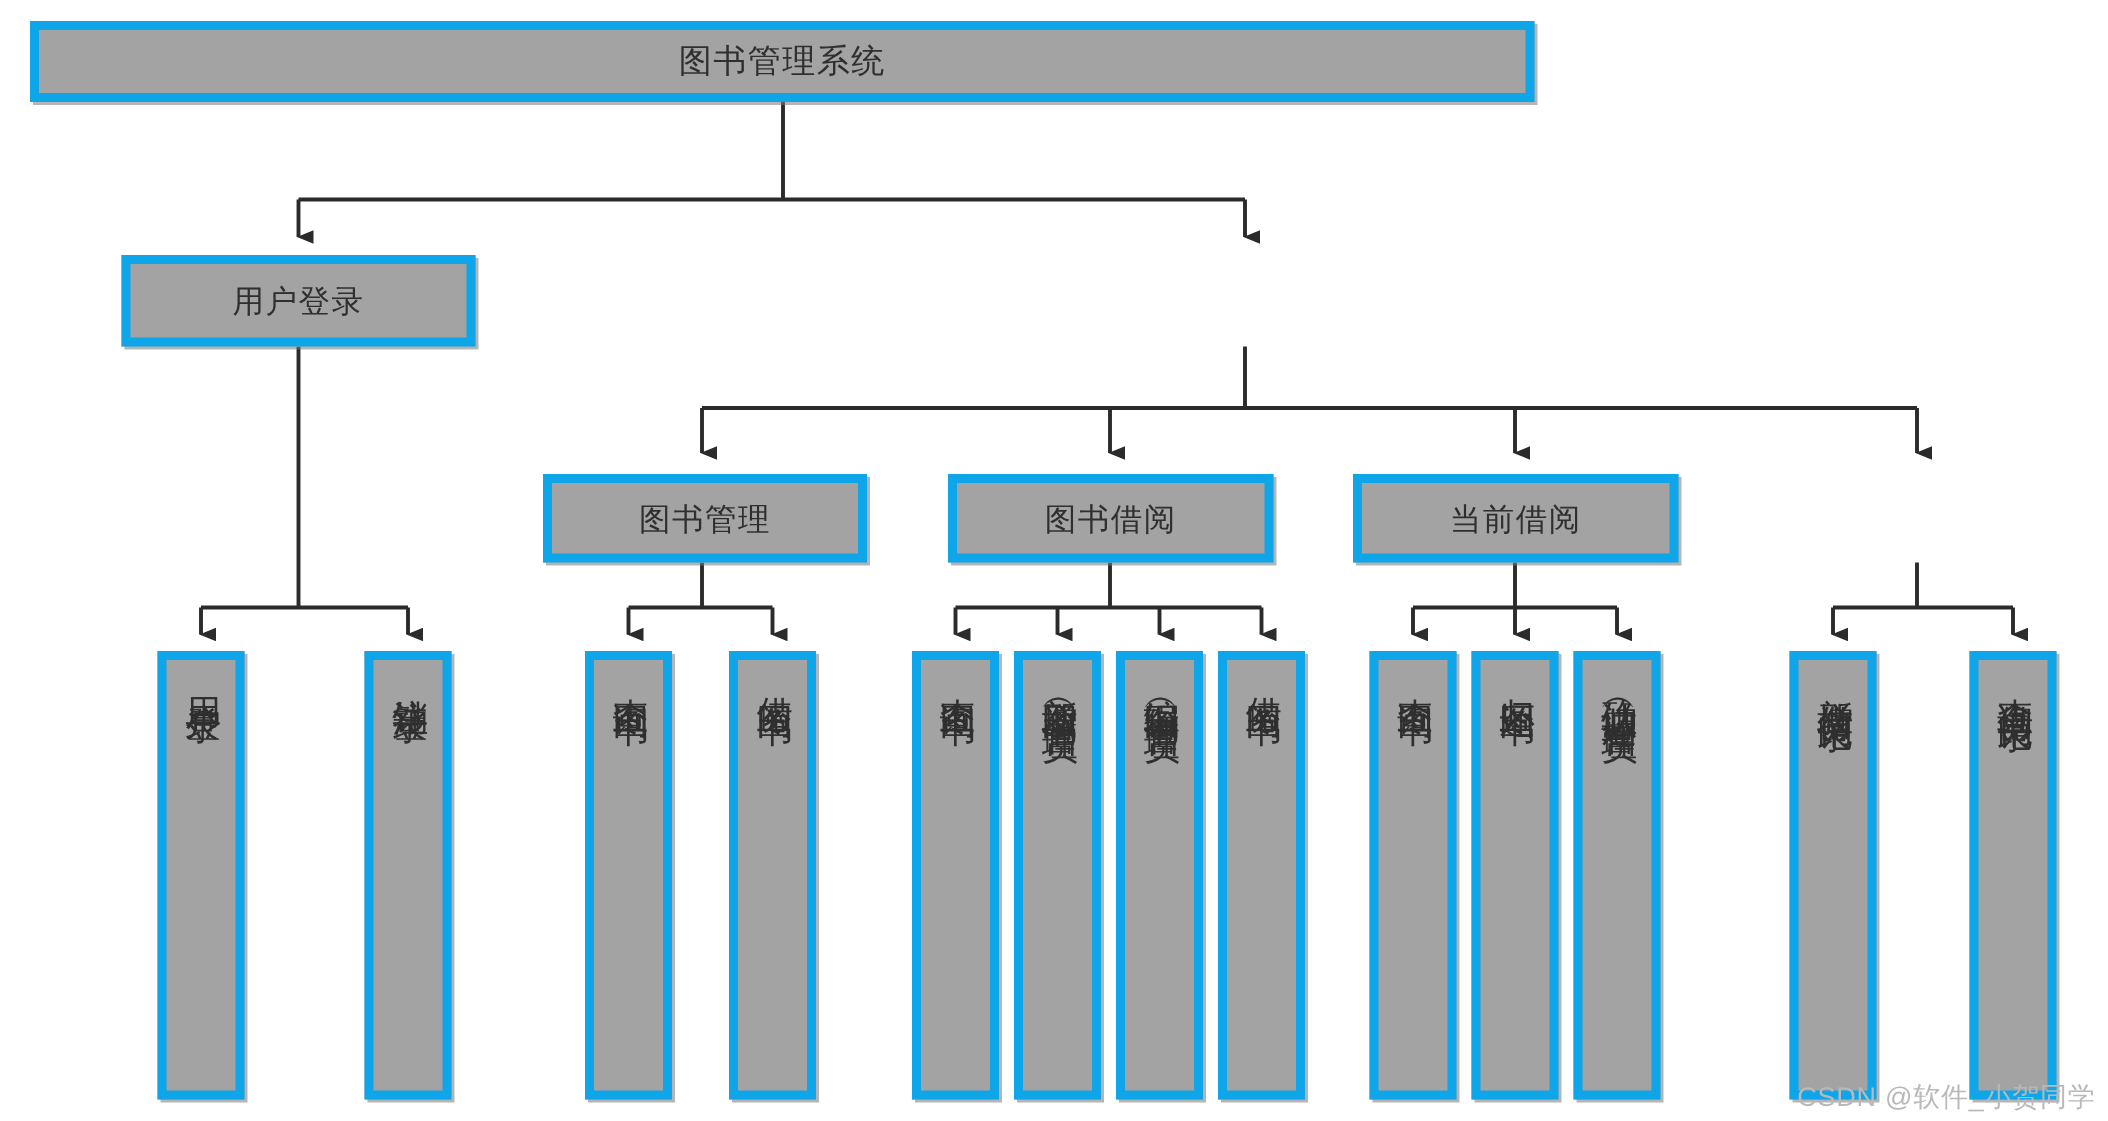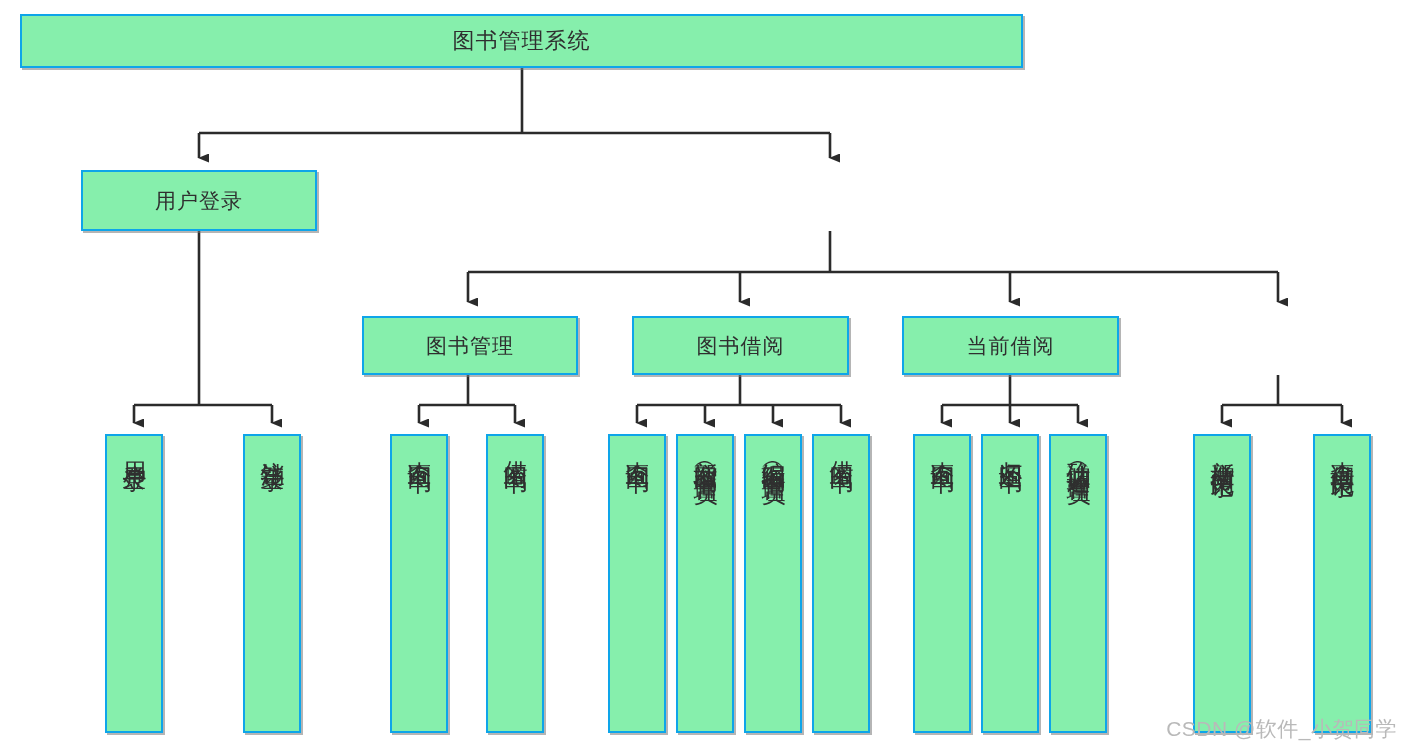--- a/index.html
+++ b/index.html
@@ -1,30 +1,30 @@
 <!DOCTYPE html>
 <html><head>
 <meta charset="utf-8">
 <style>
   html,body{margin:0;padding:0;background:#ffffff;}
   body{width:1405px;height:747px;font-family:"Liberation Sans","DejaVu Sans",sans-serif;overflow:hidden;}
   #stage{position:relative;width:1405px;height:747px;background:#fff;}
   #wires{position:absolute;left:0;top:0;width:1405px;height:747px;}
-  .node{position:absolute;box-sizing:border-box;background:#86efac;
-        border:2px solid #0ea5e9;box-shadow:2px 2px 0 0 rgba(120,120,120,.55);
+  .node{position:absolute;box-sizing:border-box;background:#a3a3a3;
+        border:6px solid #0ea5e9;box-shadow:2px 2px 0 0 rgba(120,120,120,.55);
         display:flex;align-items:center;justify-content:center;}
   .node .lbl{color:#2f2f2f;white-space:nowrap;}
   .h-node .lbl{font-size:21px;letter-spacing:1px;}
   .root .lbl{font-size:22px;letter-spacing:1px;}
   .v-node{align-items:flex-start;justify-content:center;padding-top:6px;}
   .v-node .lbl{writing-mode:vertical-rl;text-orientation:upright;
                font-size:24px;line-height:1.12;letter-spacing:3px;white-space:normal;
                max-height:290px;}
   .v-node.tall .lbl{max-height:292px;}
-  .wm{position:absolute;right:8px;bottom:4px;font-size:21px;color:#b9b9b9;
+  .wm{position:absolute;right:8px;bottom:4px;font-size:18px;color:#b9b9b9;
       letter-spacing:.5px;white-space:nowrap;}
 </style>
 </head>
 <body>
 
 <div id="stage">
 
   <svg id="wires" viewBox="0 0 1405 747">
     <defs>
       <marker id="arw" markerWidth="9" markerHeight="11" refX="4.5" refY="10" orient="auto" markerUnits="userSpaceOnUse">

